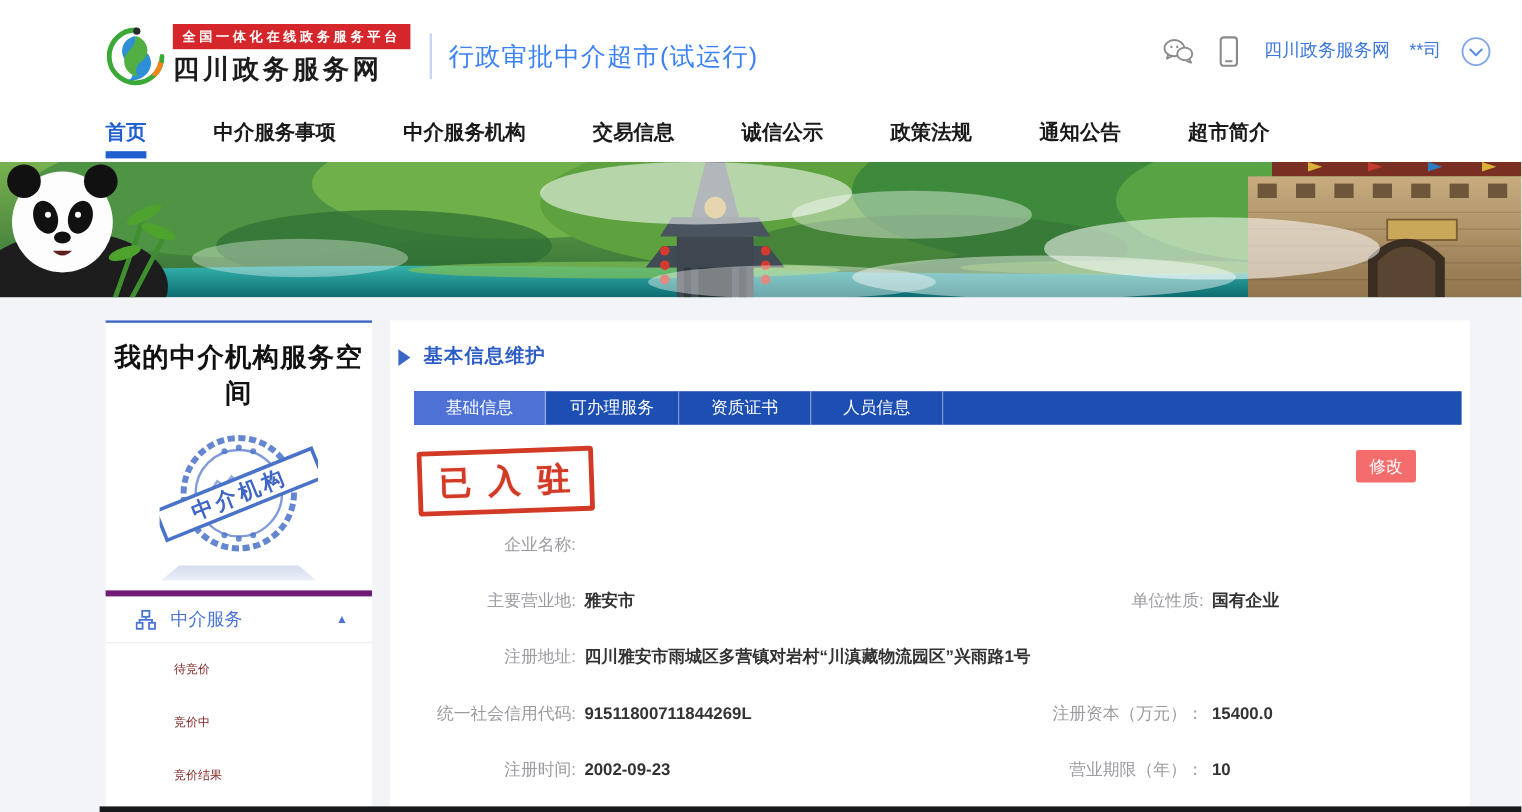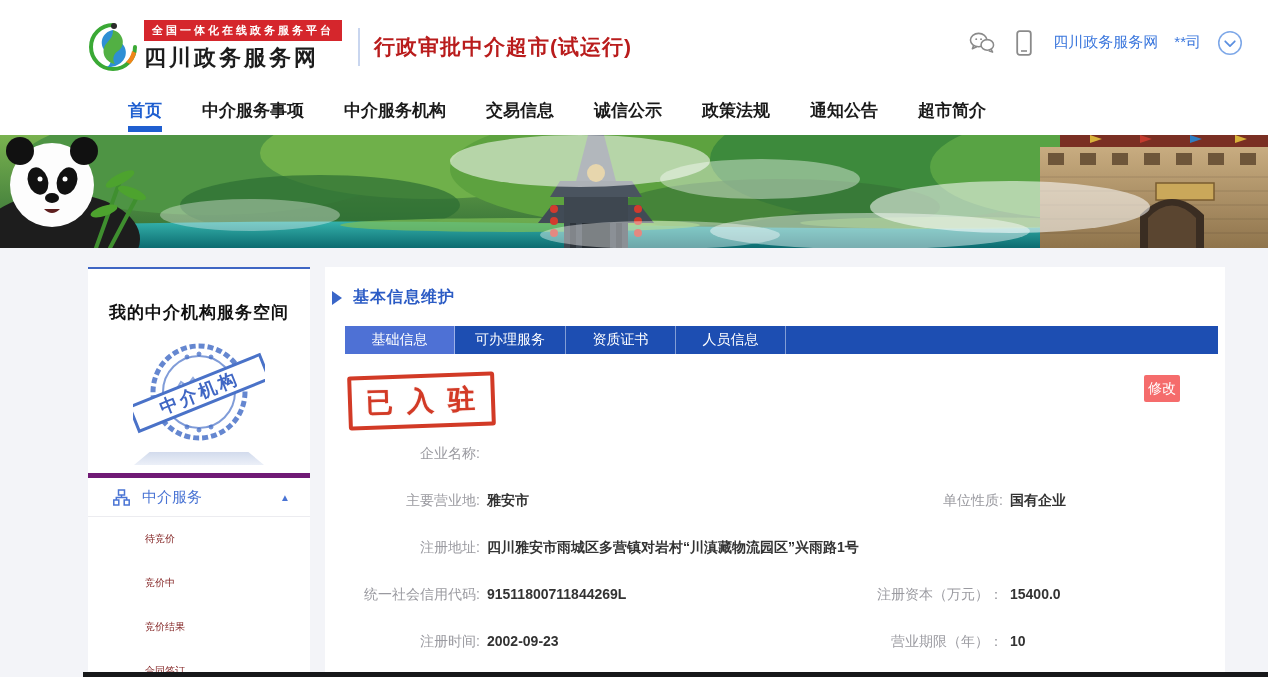--- a/index.html
+++ b/index.html
@@ -12,43 +12,43 @@
   .header { height:85px; position:relative; background:#fff; }
   .logo-wrap { position:absolute; left:88px; top:20px; display:flex; align-items:center; }
   .logo-circle { width:50px; height:50px; }
   .logo-textblock { margin-left:6px; }
   .logo-badge {
     display:inline-block; background:#d5262c; color:#fff; font-size:11px;
     letter-spacing:3px; padding:3px 8px; font-weight:bold; white-space:nowrap;
   }
   .logo-sitename { font-size:22px; font-weight:bold; color:#1c1c1c; letter-spacing:3px; margin-top:2px; }
   .header-divider { width:2px; height:38px; background:#c9d6ef; margin:0 14px 0 16px; align-self:center; }
-  .portal-title { font-size:21px; font-weight:bold; color:#b91c1c; align-self:center; letter-spacing:1px; }
+  .portal-title { font-size:21px; font-weight:normal; color:#3b82f6; align-self:center; letter-spacing:1px; }
   .header-right { position:absolute; right:25px; top:0; height:85px; display:flex; align-items:center; gap:16px; }
   .hdr-icon { width:26px; height:26px; display:inline-flex; align-items:center; justify-content:center; }
   .gov-link { color:#3b77dd; font-size:15px; text-decoration:none; }
   .username { color:#3b77dd; font-size:15px; }
   
-  .nav { height:50px; display:flex; align-items:center; gap:40px; padding-left:88px; background:#fff;margin-left:40px; }
+  .nav { height:50px; display:flex; align-items:center; gap:56px; padding-left:88px; background:#fff; }
   .nav-item { font-size:17px; font-weight:bold; color:#1a1a1a; cursor:pointer; position:relative;
               height:50px; display:flex; align-items:center; }
   .nav-item.active { color:#1f5fd0; }
   .nav-item.active .nav-underline {
     position:absolute; bottom:3px; left:0; right:0; height:6px; background:#1f5fd0;
   }
   
   .banner { height:113px; width:1268px; overflow:hidden; position:relative; }
   .banner svg { display:block; }
   
   .content-bg { position:absolute; top:248px; left:0; right:0; bottom:0; background:#f3f4f8; }
   .sidebar {
     position:absolute; left:88px; top:267px; width:222px; bottom:0;
     background:#fff; border-top:2px solid #3f66c4;
   }
-  .sidebar-title { text-align:center; font-size:17px; font-weight:bold; color:#111; padding-top:32px; letter-spacing:1px; }
+  .sidebar-title { text-align:center; font-size:22px; font-weight:bold; color:#111; padding-top:14px; letter-spacing:1px; }
   .stamp-figure { display:flex; justify-content:center; margin-top:10px; }
   .stamp-shadow { width:130px; height:13px; margin:0 auto;
     background:linear-gradient(#c7d2e8,#e7ecf6); clip-path:polygon(12% 0,88% 0,100% 100%,0 100%); opacity:.8; }
   .menu { margin-top:8px; }
   .menu-group {
     height:44px; display:flex; align-items:center; padding:0 20px 0 25px;
     border-top:5px solid #701a75; border-bottom:1px solid #ececf0; cursor:pointer;
   }
   .menu-group-label { color:#4a74d4; font-size:15px; margin-left:12px; flex:1; }
   .menu-caret { color:#4a74d4; font-size:10px; }
@@ -64,21 +64,21 @@
     color:#fff; font-size:14px; cursor:pointer; border-right:1px solid rgba(255,255,255,.45);
   }
   .tab.active { background:#4e71d5; }
   .stamp-row { margin:20px 0 0 23px; height:52px; }
   .entry-stamp {
     display:inline-block; border:4px solid #d23a26; color:#d23a26; border-radius:3px;
     font-size:27px; font-weight:bold; letter-spacing:14px; padding:5px 2px 5px 14px;
     transform:rotate(-2deg); text-shadow:0 0 1px rgba(210,58,38,.6);
   }
   .edit-btn {
-    position:absolute; top:108px; right:45px; width:36px; height:27px;
+    position:absolute; top:108px; right:45px; width:50px; height:27px;
     background:#f56c6c; color:#fff; border:none; font-size:14px; border-radius:2px; cursor:pointer;
   }
   .form { margin-top:16px; }
   .form-row { display:flex; align-items:baseline; margin-bottom:25px; line-height:22px; }
   .f-col1 { display:flex; width:500px; }
   .f-col2 { display:flex; flex:1; }
   .f-label { color:#9a9aa0; font-size:14px; text-align:right; flex-shrink:0; padding-right:7px; }
   .f-col1 .f-label { width:162px; }
   .f-col2 .f-label { width:185px; }
   .f-value { color:#333; font-size:14px; font-weight:bold; }

